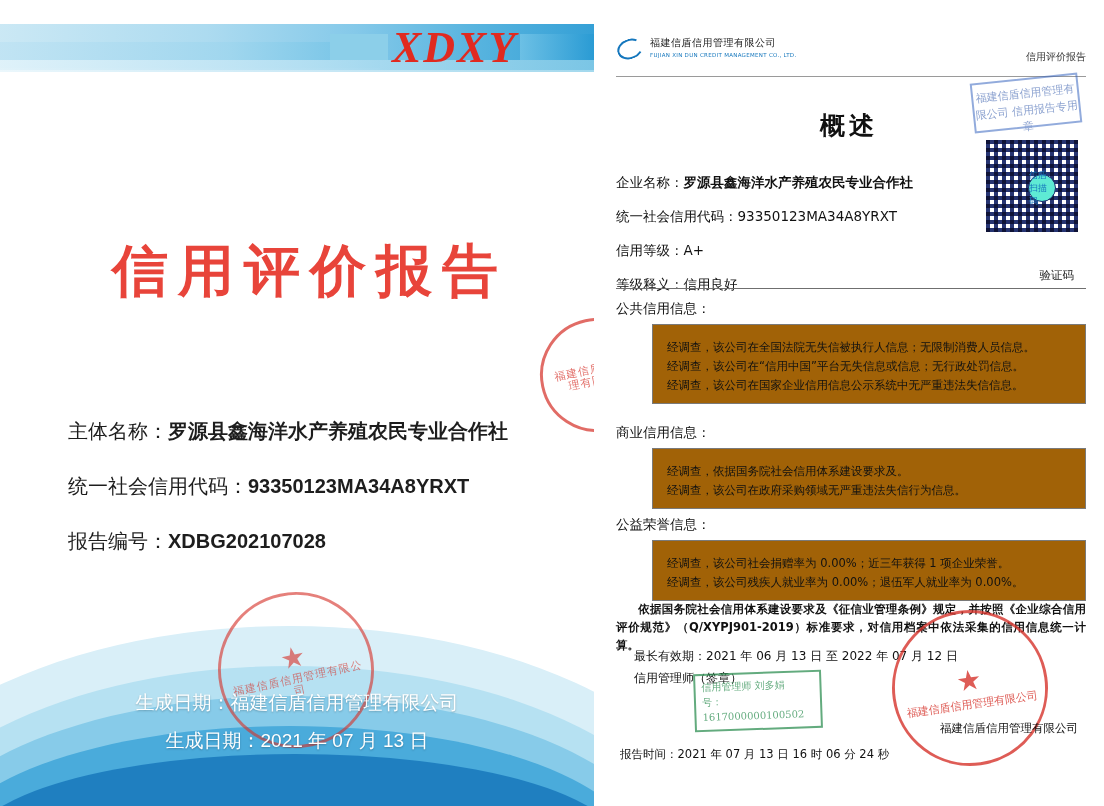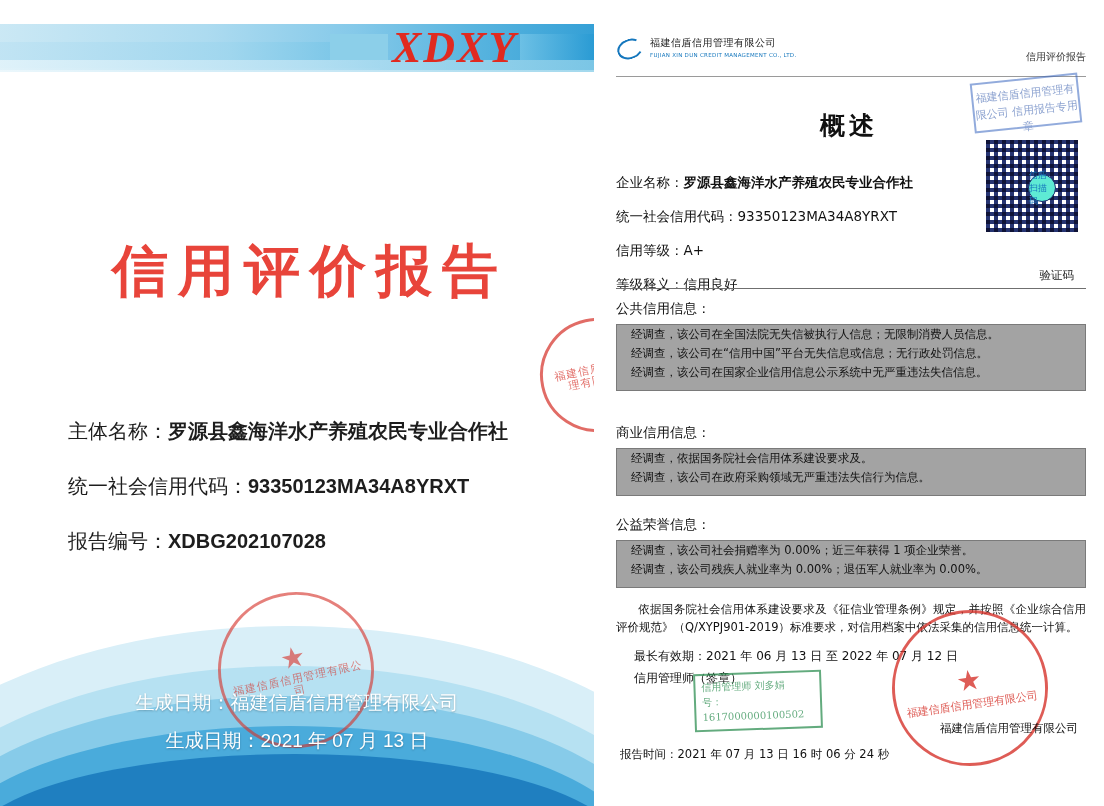--- a/index.html
+++ b/index.html
@@ -300,38 +300,40 @@
     left: 22px;
     right: 18px;
   }
   .sec-title {
     font-size: 13.5px;
     color: #111;
     margin-bottom: 6px;
   }
   .sec-box {
     border: 1px solid #7a7a7a;
-    padding: 0 10px 8px 14px;
+    padding: 13px 10px 8px 14px;
     font-size: 11.5px;
     line-height: 1.65;
     color: #111;
-    background: #a3a3a3;
+    background: #a16207;
+    margin-left: 36px;
   }
   .sec1 { top: 300px; }
   .sec2 { top: 424px; }
   .sec3 { top: 516px; }
 
   .rpt-note {
     position: absolute;
     top: 588px;
     left: 22px; right: 18px;
     font-size: 11.5px;
     line-height: 1.6;
     color: #111;
     text-align: justify;
+    font-weight: bold;
   }
   .rpt-note .indent { display: inline-block; width: 22px; }
 
   .rpt-valid {
     position: absolute;
     top: 648px;
     left: 40px;
     font-size: 12px;
     color: #111;
   }

